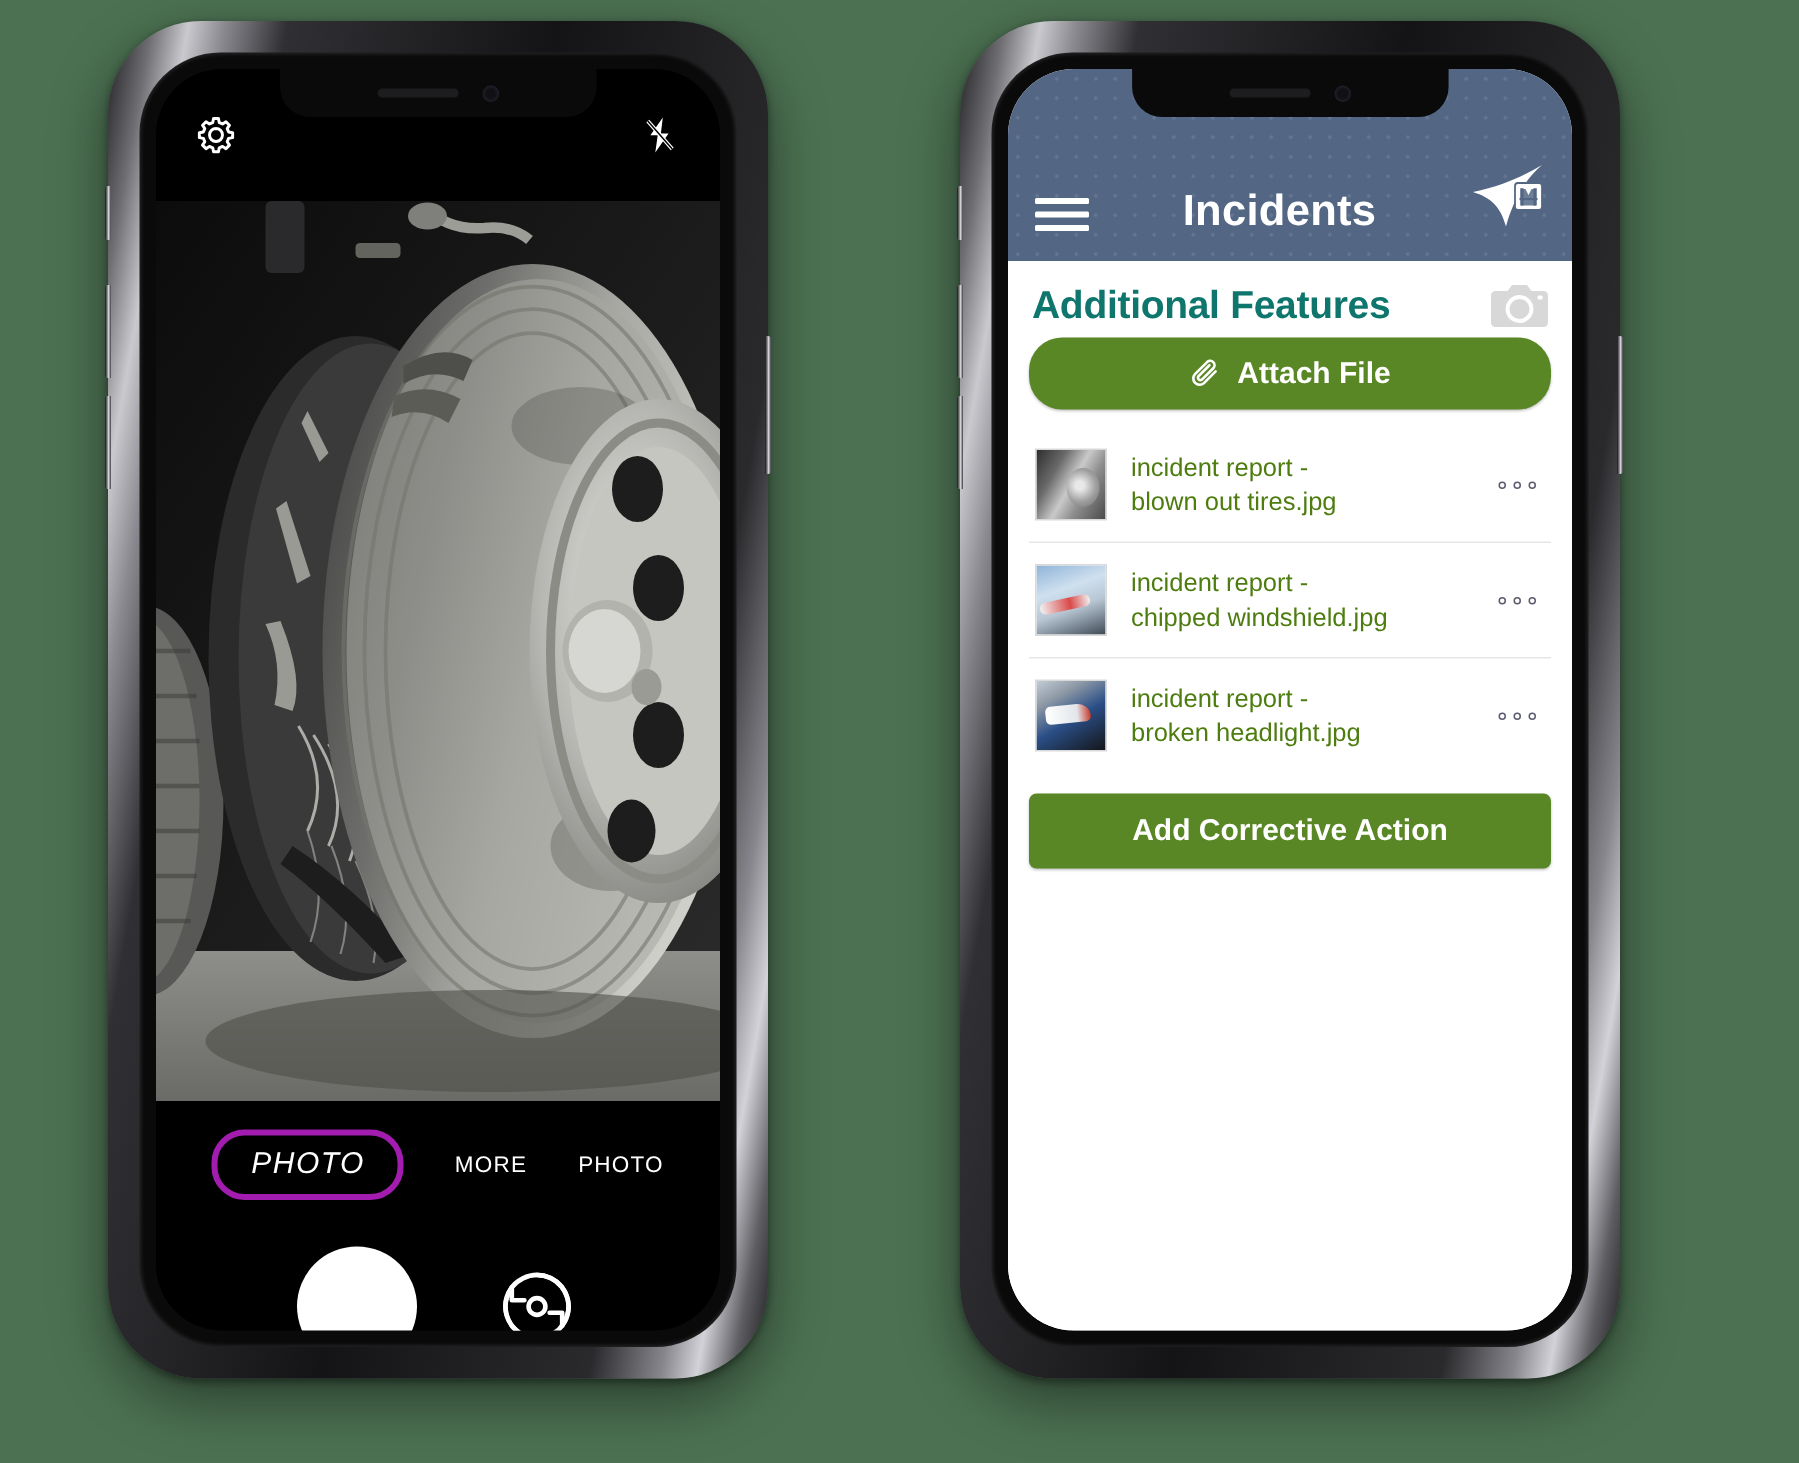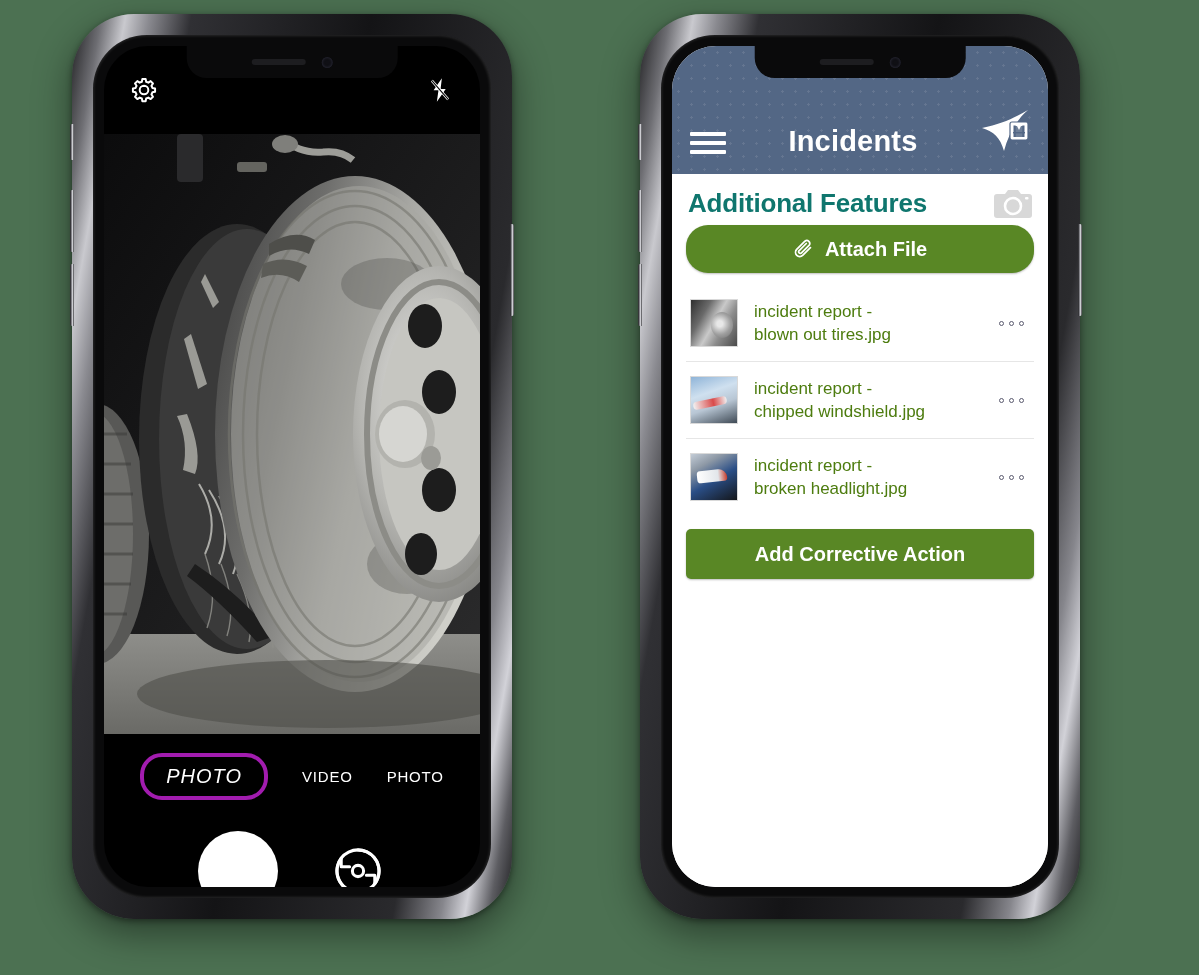--- a/index.html
+++ b/index.html
@@ -407,21 +407,21 @@
           <path d="M196 4 q16 16 40 14 q18 -2 30 8" stroke="#9d9d98" stroke-width="7" fill="none"></path>
           <ellipse cx="198" cy="10" rx="13" ry="9" fill="#7f7f7b"></ellipse>
           <rect x="150" y="28" width="30" height="10" rx="3" fill="#64645f"></rect>
 
           <ellipse cx="240" cy="560" rx="190" ry="34" fill="#4e4e4a" opacity="0.6"></ellipse>
         </svg>
       </div>
 
       <div class="cam-modes">
         <div class="mode active">PHOTO</div>
-        <div class="mode">VIDEO</div>
+        <div class="mode">MORE</div>
         <div class="mode">PHOTO</div>
       </div>
 
       <div class="cam-shutterbar">
         <div class="shutter"></div>
         <svg class="flipcam" viewBox="0 0 40 40">
           <path d="M20 5 a15 15 0 1 1 -12 6" fill="none" stroke="#fff" stroke-width="2.2" stroke-linecap="round"></path>
           <path d="M20 35 a15 15 0 1 1 12 -6" fill="none" stroke="#fff" stroke-width="2.2" stroke-linecap="round"></path>
           <path d="M8 11 l0 6 l6 0" fill="none" stroke="#fff" stroke-width="2.2" stroke-linecap="round" stroke-linejoin="round"></path>
           <path d="M32 29 l0 -6 l-6 0" fill="none" stroke="#fff" stroke-width="2.2" stroke-linecap="round" stroke-linejoin="round"></path>

